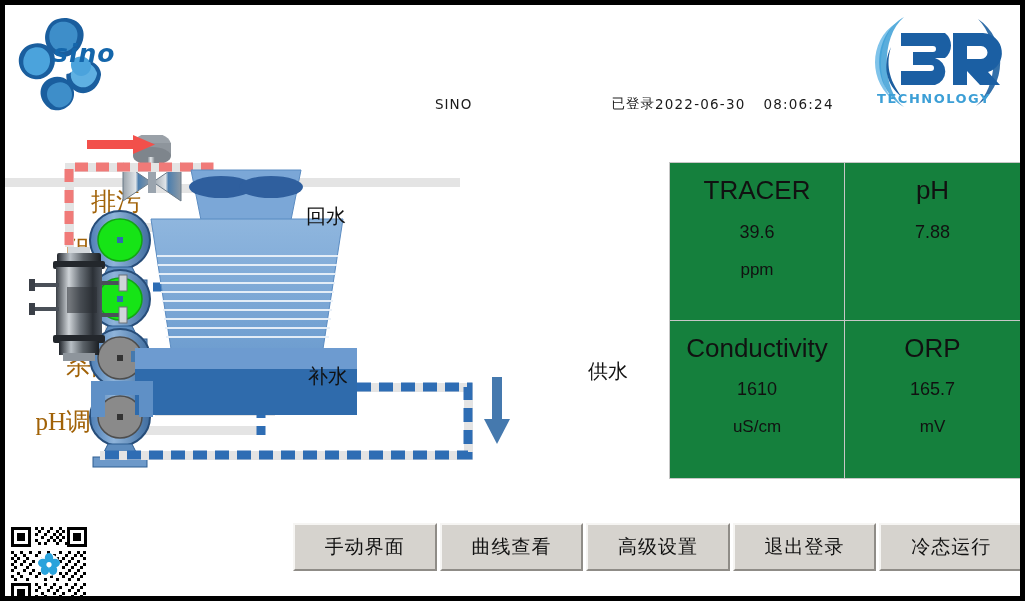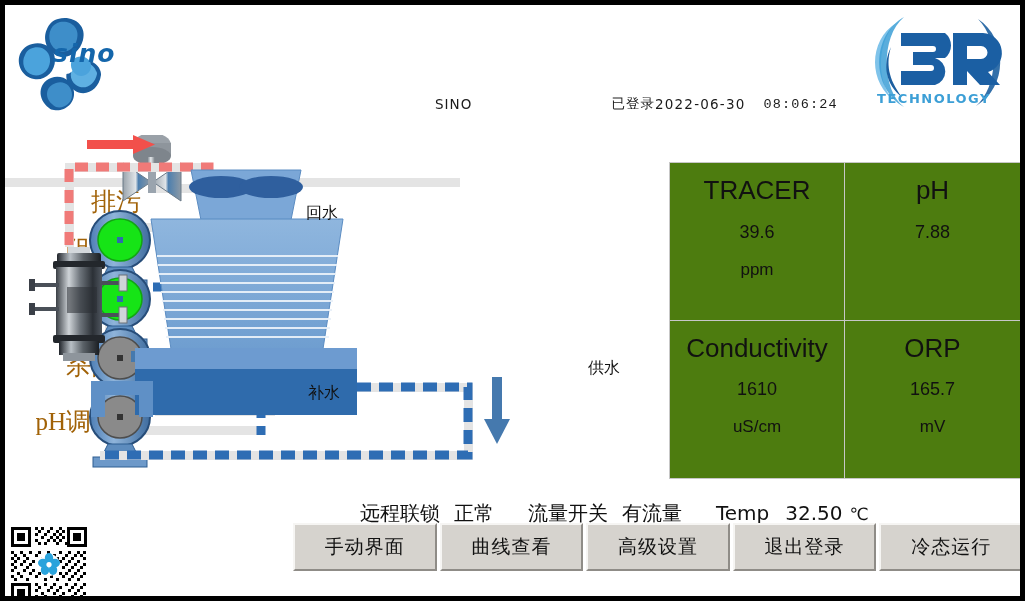--- a/index.html
+++ b/index.html
@@ -35,48 +35,48 @@
   #header-meta{
     position:absolute;left:430px;top:90px;
     display:flex;align-items:center;gap:0px;
     font-size:13.5px;color:#1a1a1a;
     font-family:"DejaVu Sans","Liberation Sans",sans-serif;
     letter-spacing:1px;
   }
   #header-meta .m-user{width:90px;text-align:left;}
   #header-meta .m-status{width:130px;text-align:right;}
   #header-meta .m-date{letter-spacing:1.2px;}
-  #header-meta .m-time{letter-spacing:1.2px;margin-left:18px;font-family:Liberation Mono, monospace;}
+  #header-meta .m-time{letter-spacing:1.2px;margin-left:18px;}
 
   #logo3r{position:absolute;right:12px;top:2px;width:150px;height:108px;}
 
   
   .chem-label{
     position:absolute;
     font-size:25px;color:#a16207;
     font-family:Liberation Serif, serif;
     white-space:nowrap;text-align:right;
   }
 
   
   #diagram{position:absolute;left:0;top:130px;width:660px;height:350px;}
 
   .flow-label{
     position:absolute;
-    font-size:16px;color:#111;
+    font-size:20px;color:#111;
     font-family:"DejaVu Sans","Liberation Sans",sans-serif;
     white-space:nowrap;
   }
 
   
   #panel{
     position:absolute;left:664px;top:157px;width:350px;height:315px;
     border:1px solid #c7c7c7;
     display:grid;grid-template-columns:1fr 1fr;grid-template-rows:1fr 1fr;
-    background:#4d7c0f;
+    background:#15803d;
   }
   .cell{
     border-right:1px solid #c7c7c7;border-bottom:1px solid #c7c7c7;
     display:flex;flex-direction:column;align-items:center;justify-content:flex-start;
     padding-top:13px;box-sizing:border-box;
   }
   .cell:nth-child(2),.cell:nth-child(4){border-right:none;}
   .cell:nth-child(3),.cell:nth-child(4){border-bottom:none;}
   .cell .c-name{font-size:26px;color:#111;line-height:1.1;}
   .cell .c-val{font-size:18px;color:#111;margin-top:17px;}
@@ -335,21 +335,21 @@
       <path d="M352 252 H463 V320 H99"></path>
     </g>
 
     <g>
       <rect x="487" y="242" width="10" height="46" fill="#4579ae"></rect>
       <path d="M479 284 L492 309 L505 284 Z" fill="#4579ae"></path>
     </g>
   </svg>
 
   <div class="flow-label" style="left:301px;top:198px;">回水</div>
-  <div class="flow-label" style="left:303px;top:378px;text-align:right;">补水</div>
+  <div class="flow-label" style="left:303px;top:358px;text-align:right;">补水</div>
   <div class="flow-label" style="left:583px;top:353px;">供水</div>
 
   <div id="panel">
     <div class="cell">
       <div class="c-name">TRACER</div>
       <div class="c-val">39.6</div>
       <div class="c-unit">ppm</div>
     </div>
     <div class="cell">
       <div class="c-name">pH</div>
@@ -361,29 +361,20 @@
       <div class="c-val">1610</div>
       <div class="c-unit">uS/cm</div>
     </div>
     <div class="cell">
       <div class="c-name">ORP</div>
       <div class="c-val">165.7</div>
       <div class="c-unit">mV</div>
     </div>
   </div>
 
-  <div id="status-row">
-    <span class="s-lab">远程联锁</span>
-    <span class="s-val">正常</span>
-    <span class="s-lab">流量开关</span>
-    <span class="s-val">有流量</span>
-    <span class="t-lab">Temp</span>
-    <span class="t-val">32.50</span>
-    <span class="t-unit">℃</span>
-  </div>
 
   <div id="buttonbar">
     <div class="btn">手动界面</div>
     <div class="btn">曲线查看</div>
     <div class="btn">高级设置</div>
     <div class="btn">退出登录</div>
     <div class="btn">冷态运行</div>
   </div>
 
   <svg id="qr" viewBox="0 0 80 80">

